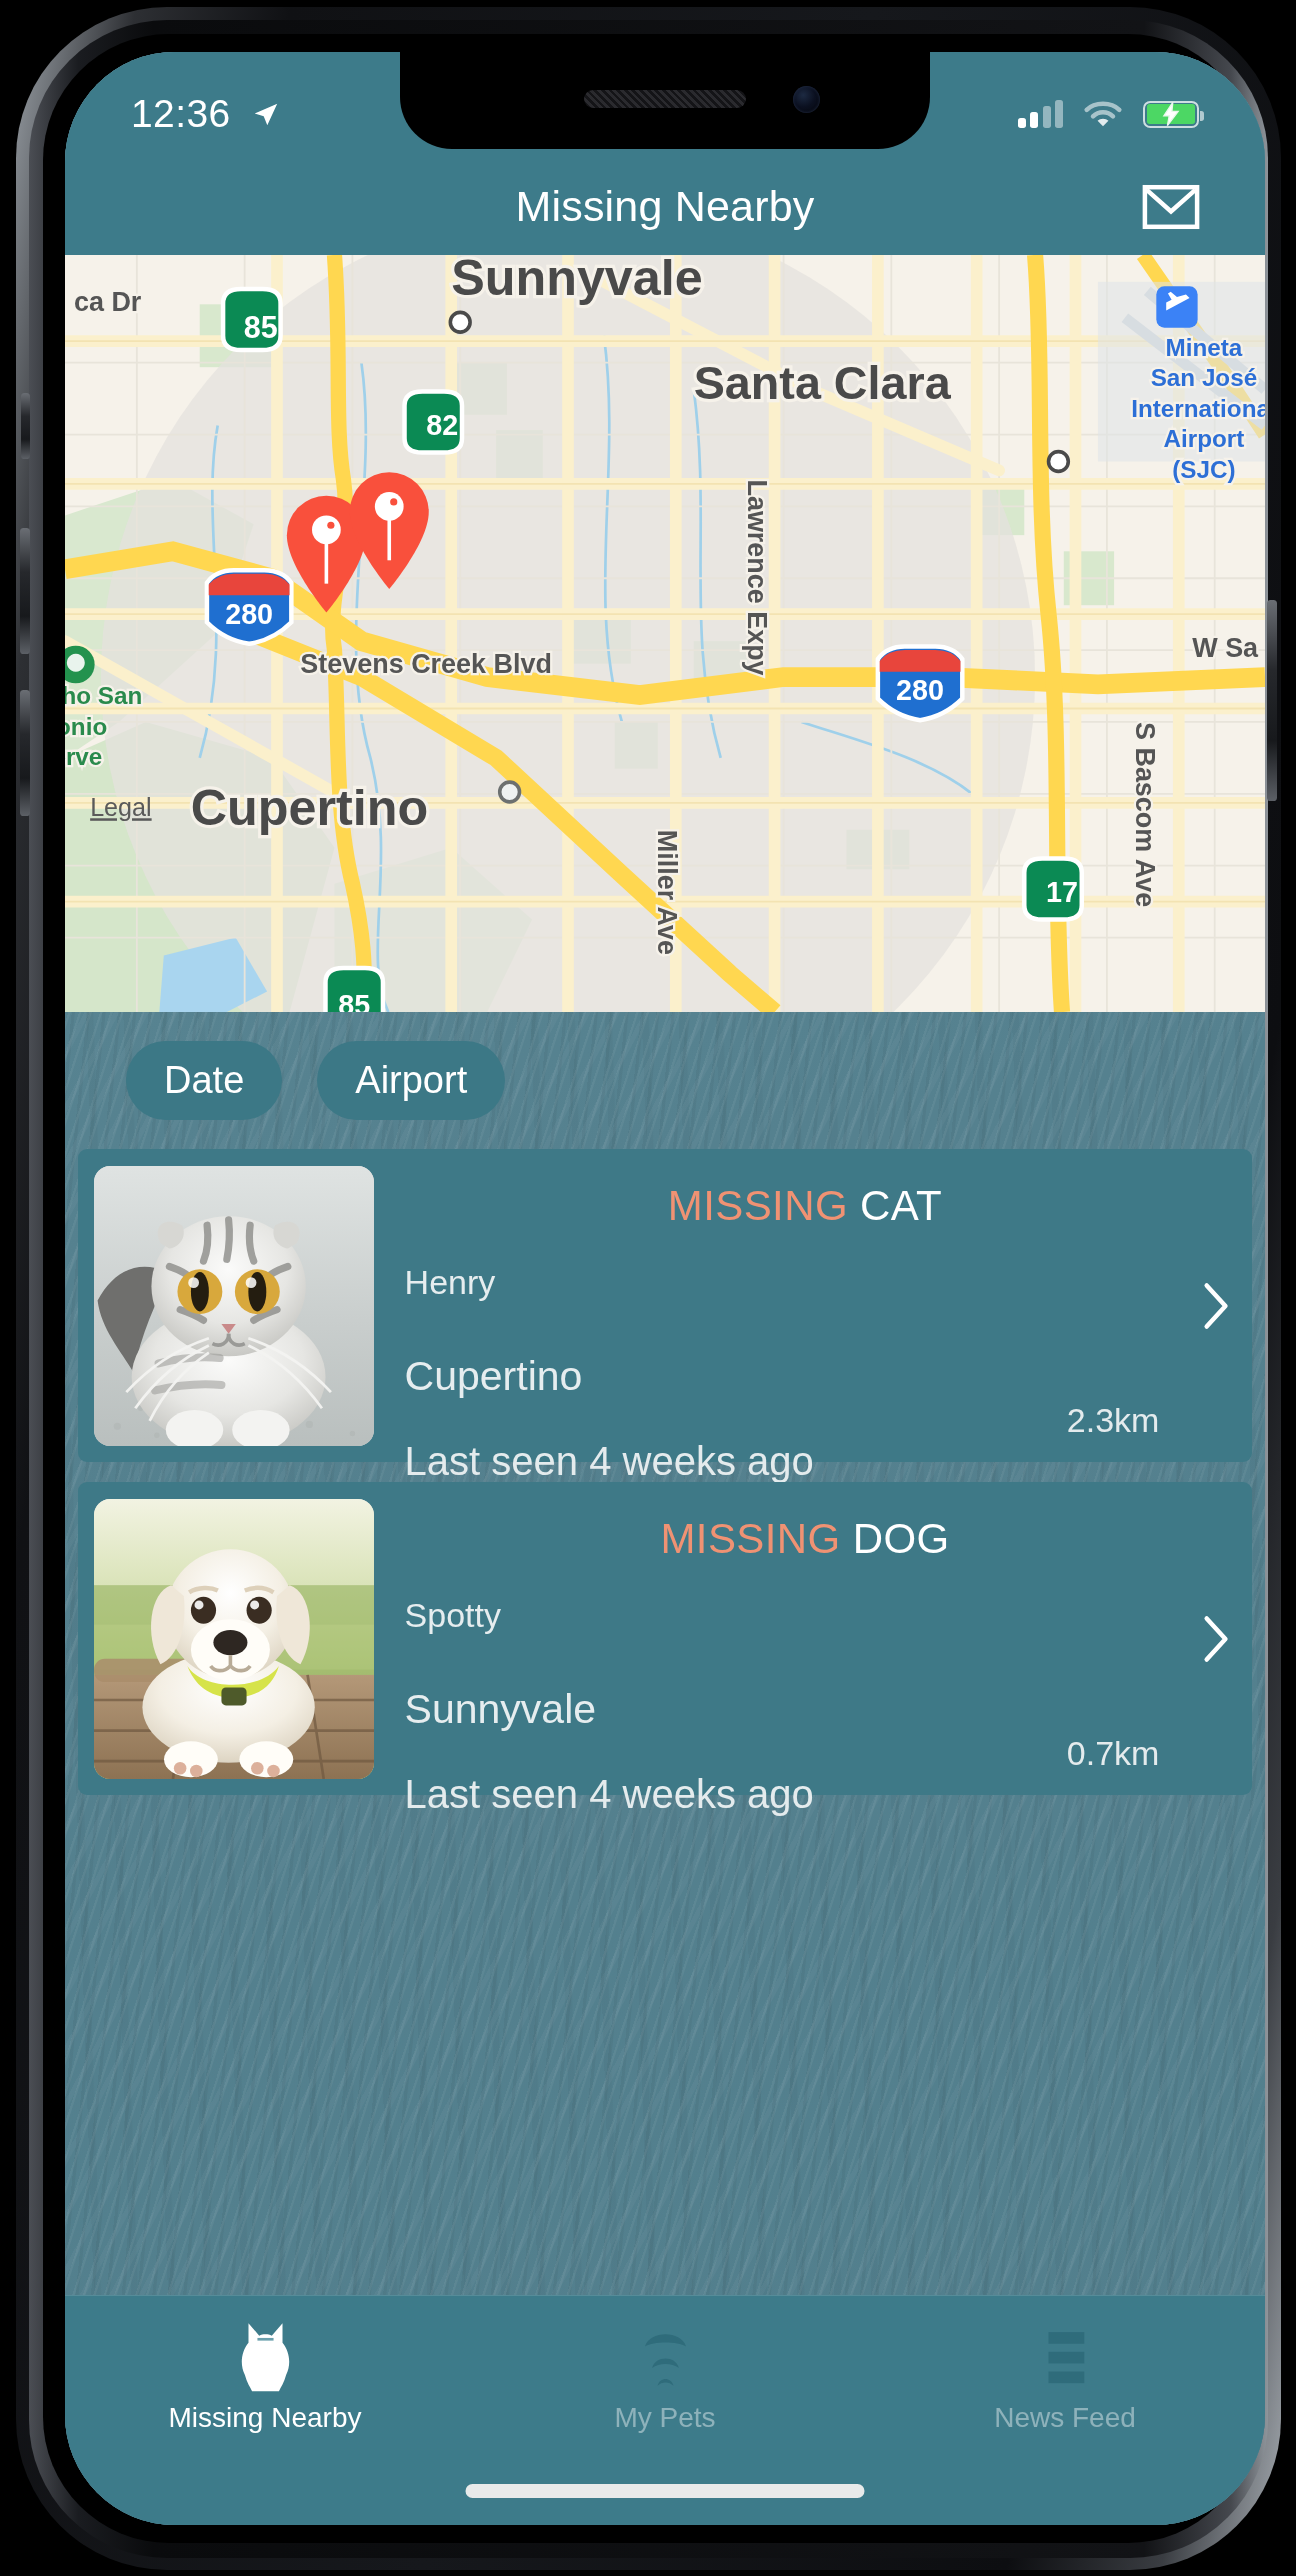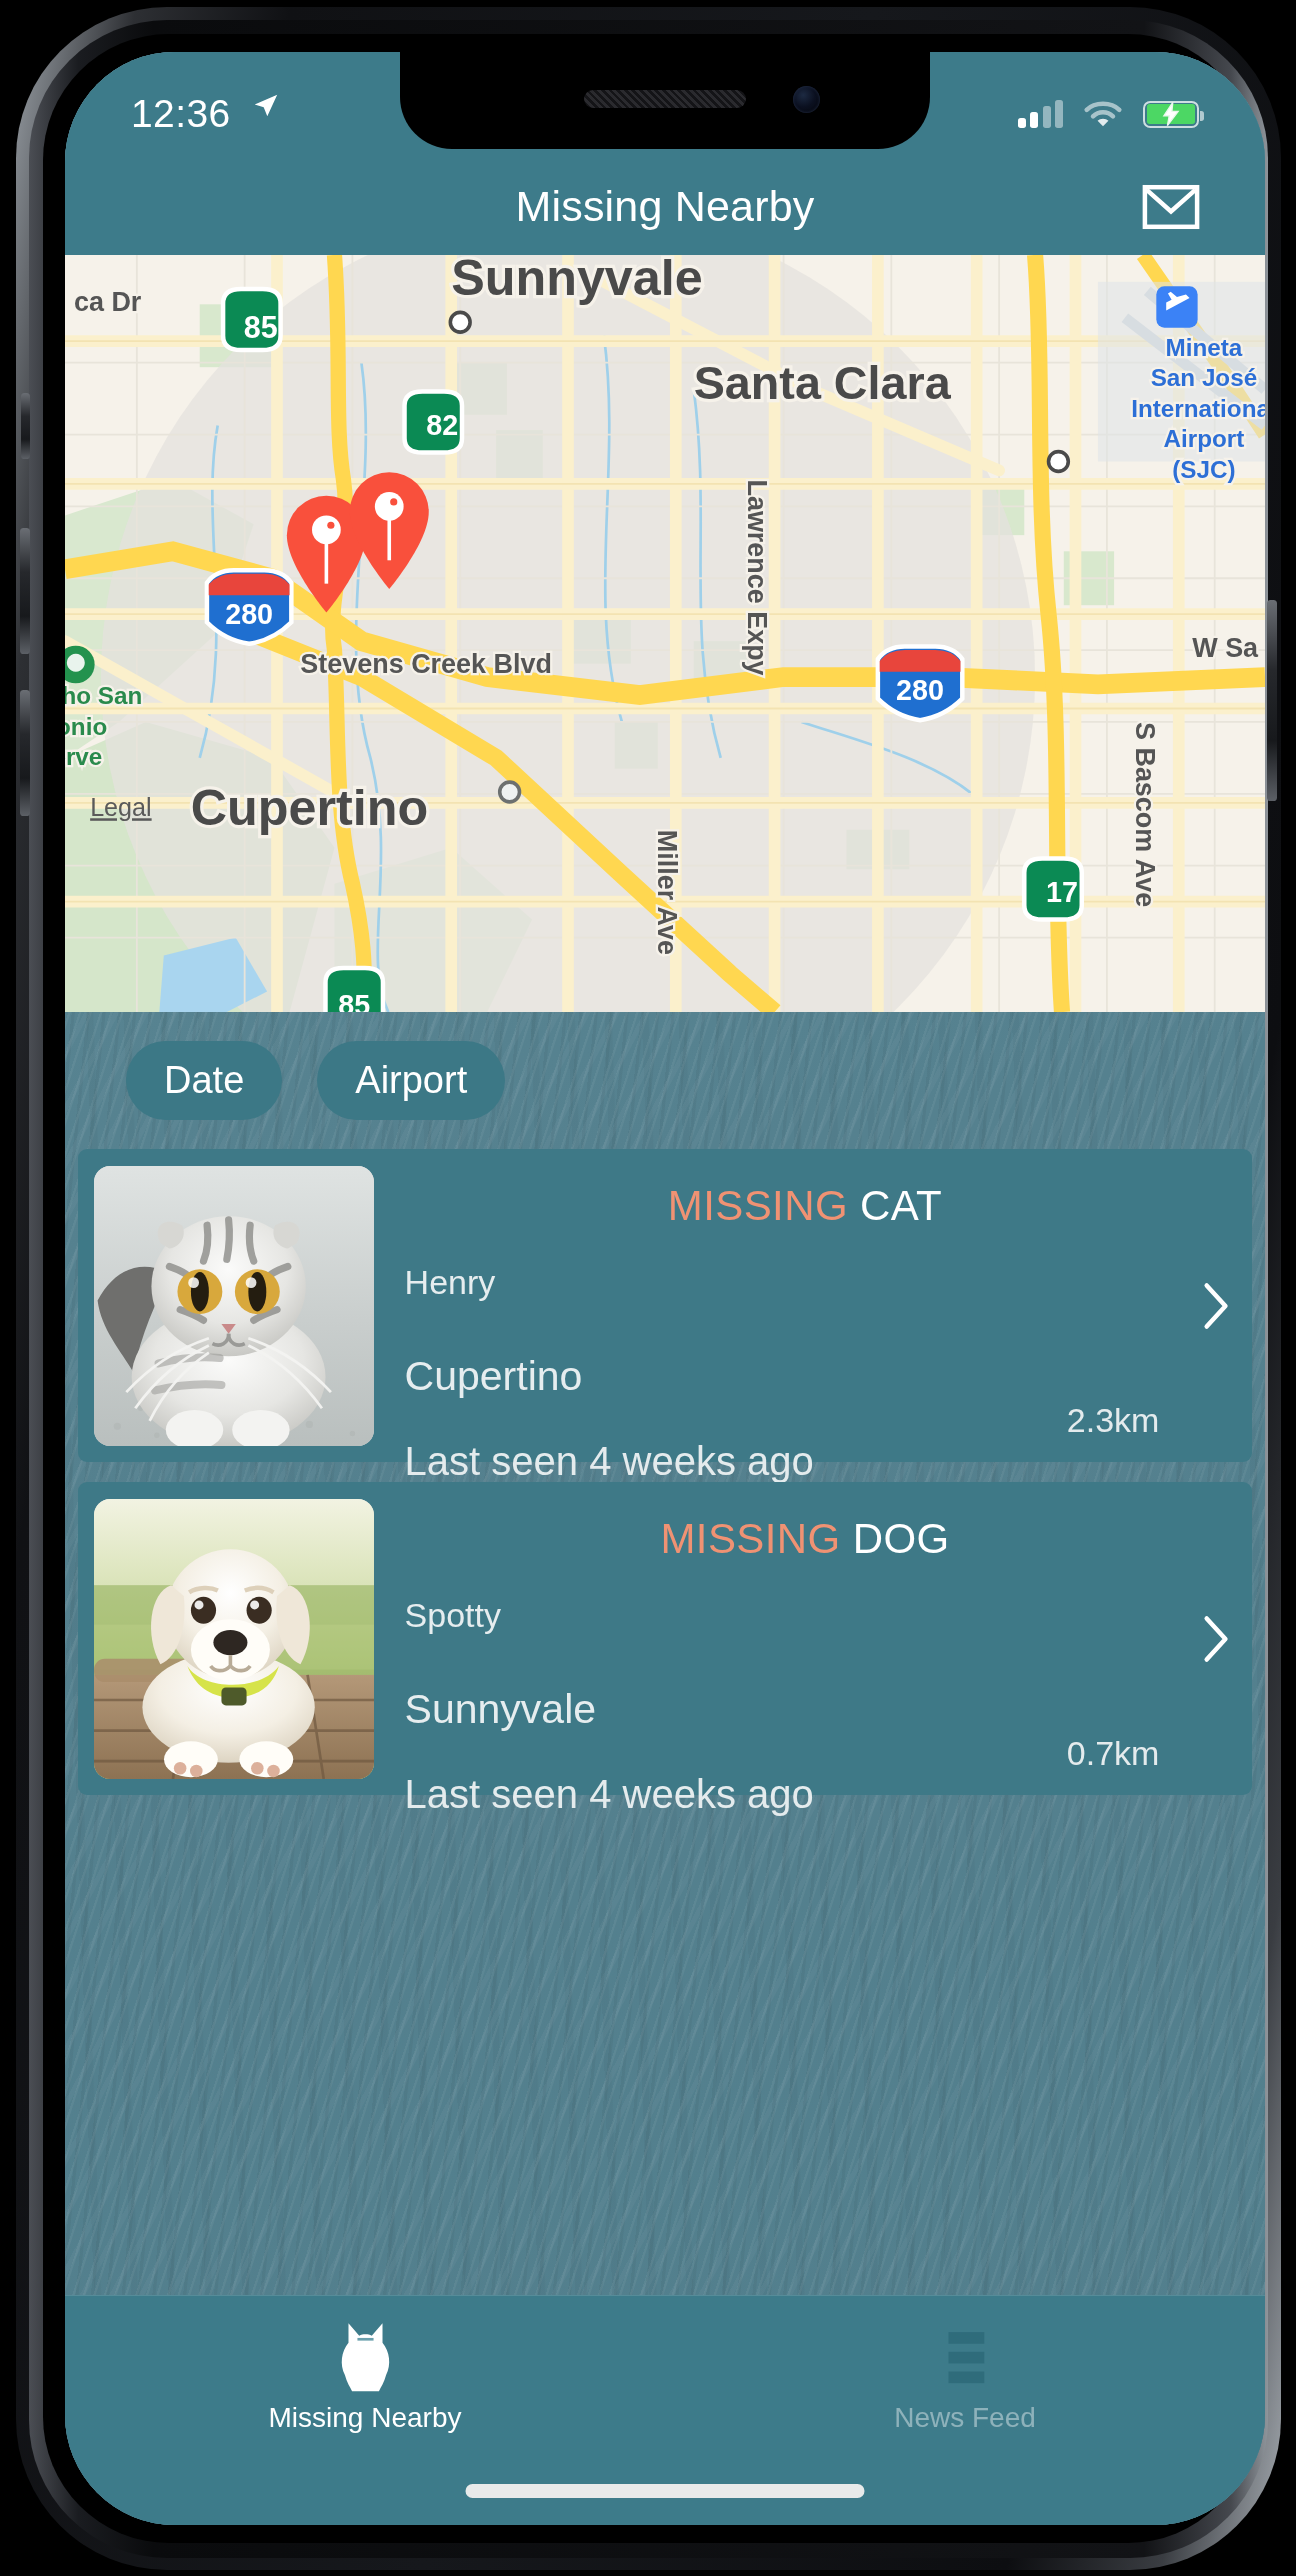--- a/index.html
+++ b/index.html
@@ -75,21 +75,21 @@
     box-shadow: inset 0 0 2.7px #27334d;
   }
 
   
   #status-bar {
     position: absolute; left: 0; top: 0; width: 100%; height: 106px;
     background: #3d7b8a; z-index: 30;
     display: flex; align-items: center; justify-content: space-between;
     padding: 18px 66px 0 66px;
   }
-  #status-time-wrap { display: flex; align-items: flex-start; gap: 21px; }
+  #status-time-wrap { display: flex; align-items: center; gap: 21px; }
   #status-time { color: #fff; font-size: 39px; font-weight: 500; letter-spacing: 0.4px; }
   #loc-arrow { width: 27px; height: 27px; display: block; }
   #status-right { display: flex; align-items: center; gap: 20px; }
   #signal-bars { display: flex; align-items: flex-end; gap: 4.5px; height: 27px; }
   #signal-bars i { display: block; width: 8px; border-radius: 2.7px; background: rgba(255,255,255,.45); }
   #signal-bars i.on { background: #fff; }
   #signal-bars i:nth-child(1) { height: 10px; }
   #signal-bars i:nth-child(2) { height: 15.3px; }
   #signal-bars i:nth-child(3) { height: 21.6px; }
   #signal-bars i:nth-child(4) { height: 28px; }
@@ -594,20 +594,30 @@
           <svg width="77" height="77" viewBox="0 0 86 86">
             <path d="M24,8 L24,30 C16,40 14,54 20,66 C22,74 26,80 28,84 L58,84 C60,80 64,74 66,66 C72,54 70,40 62,30 L62,8 L50,22 C46,20 40,20 36,22 Z" fill="#ffffff"></path>
             <path d="M34,26 L52,26" stroke="#6aa0ad" stroke-width="3"></path>
           </svg>
         </div>
         <div class="tab-label">Missing Nearby</div>
       </div>
       <div class="tab-item">
         <div class="tab-icon">
           <svg width="77" height="77" viewBox="0 0 86 86">
+            <path d="M20,34 C26,16 60,16 66,34 C56,28 30,28 20,34 Z" fill="#2f6c7b"></path>
+            <path d="M28,58 C32,44 54,44 58,58 C50,52 36,52 28,58 Z" fill="#2f6c7b"></path>
+            <path d="M34,78 C37,68 49,68 52,78 C47,73 39,73 34,78 Z" fill="#2f6c7b"></path>
+          </svg>
+        </div>
+        <div class="tab-label">My Pets</div>
+      </div>
+      <div class="tab-item">
+        <div class="tab-icon">
+          <svg width="77" height="77" viewBox="0 0 86 86">
             <rect x="24" y="18" width="40" height="13" fill="#2f6c7b"></rect>
             <rect x="24" y="40" width="40" height="13" fill="#2f6c7b"></rect>
             <rect x="24" y="62" width="40" height="13" fill="#2f6c7b"></rect>
           </svg>
         </div>
         <div class="tab-label">News Feed</div>
       </div>
     </div>
 
     <div id="home-indicator"></div>

